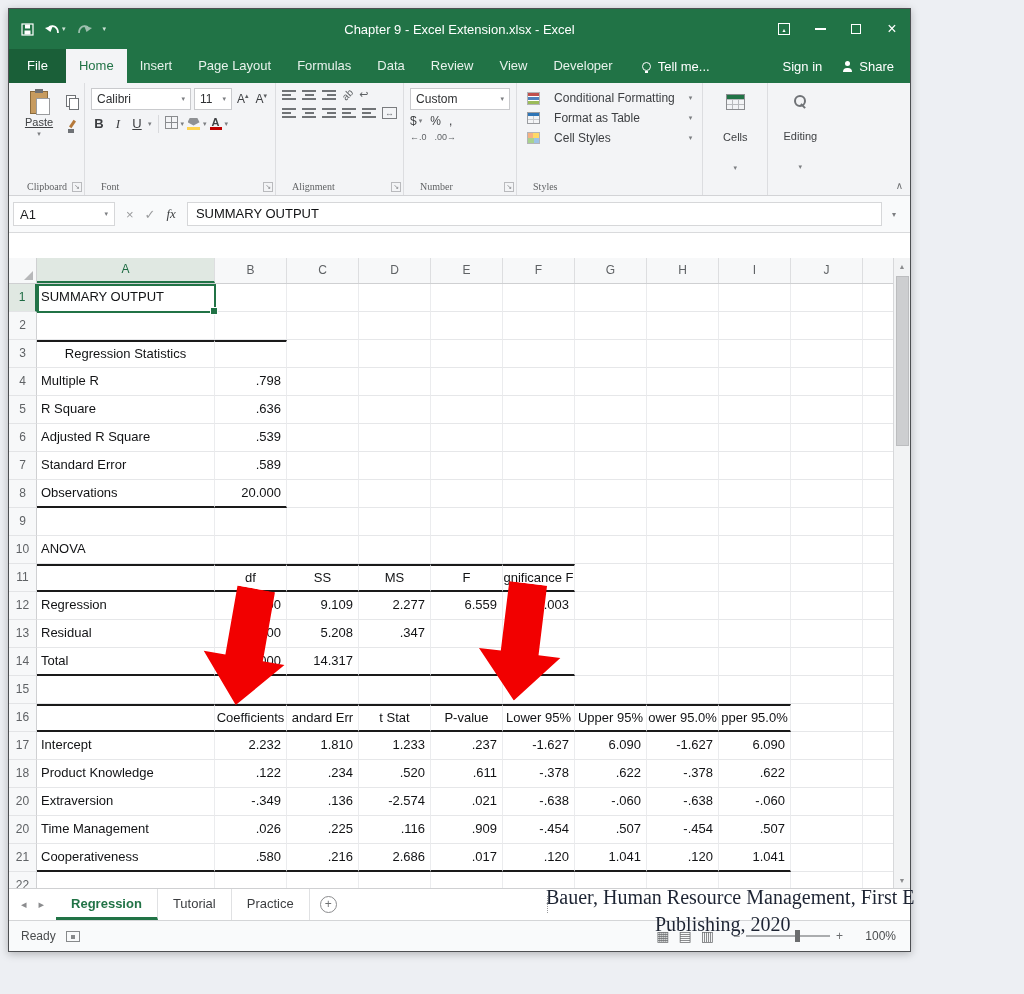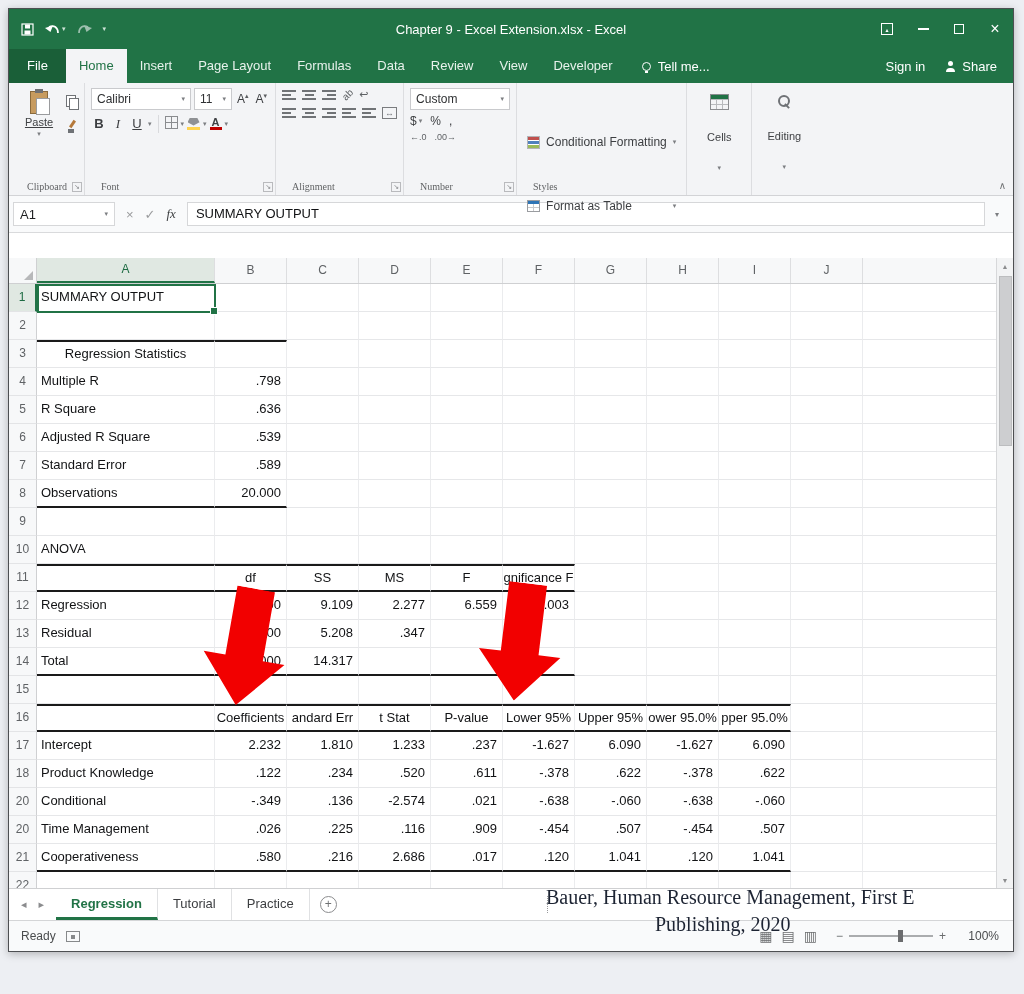--- a/index.html
+++ b/index.html
@@ -1,19 +1,19 @@
 <!DOCTYPE html>
 <html><head>
 <meta charset="utf-8">
 <style>
   * { box-sizing: border-box; margin: 0; padding: 0; }
   html,body { width:1024px; height:994px; }
   .page{position:relative;width:1024px;height:994px;background:#edeff3;overflow:hidden;
         font-family:"Liberation Sans",sans-serif;}
-  .xl-window{position:absolute;left:8px;top:8px;width:1006px;height:944px;border:1px solid #4d4f52;
+  .xl-window{position:absolute;left:8px;top:8px;width:903px;height:944px;border:1px solid #4d4f52;
         background:#fff;display:flex;flex-direction:column;box-shadow:0 2px 8px rgba(0,0,0,.25);}
 
   
   .titlebar{position:relative;height:40px;background:#217346;display:flex;align-items:center;color:#fff;flex:0 0 auto;}
   .qat{display:flex;align-items:center;gap:11px;padding-left:12px;z-index:2;}
   .qat .qbtn{display:flex;align-items:center;gap:2px;}
   .qat .mini-dd{font-size:7px;color:#cfe4d8;}
   .tb-title{position:absolute;left:0;right:0;text-align:center;font-size:13px;color:#fff;}
   .winctl{margin-left:auto;display:flex;align-items:center;z-index:2;}
   .wbtn{width:36px;height:40px;display:flex;align-items:center;justify-content:center;color:#fff;font-size:14px;}
@@ -90,21 +90,21 @@
   .wrapic{font-size:11px;color:#5f6265;}
   .mergeic{width:15px;height:12px;border:1px solid #7a7c7f;font-size:9px;line-height:10px;text-align:center;color:#7a7c7f;}
 
   
   .g-num .frow{display:flex;align-items:center;gap:8px;margin-bottom:4px;}
   .c-format{width:100px;}
   .numbtn{font-size:12px;color:#3f4144;display:flex;align-items:center;gap:2px;}
   .numsmall{font-size:9px;color:#5f6265;}
 
   
-  .style-item{display:flex;align-items:center;gap:6px;padding:3px 4px;font-size:12px;color:#3c3e41;white-space:nowrap;margin-top:44px;}
+  .style-item{display:flex;align-items:center;gap:14px;padding:3px 4px;font-size:12px;color:#3c3e41;white-space:nowrap;}
   .ic-cf{width:13px;height:13px;border:1px solid #b3b4b7;
      background:repeating-linear-gradient(180deg,#c0504d 0 3px,#fff 3px 4px,#4f81bd 4px 7px,#fff 7px 8px,#9bbb59 8px 11px,#fff 11px);}
   .ic-ft{width:13px;height:12px;border:1px solid #9a9ca0;
      background:linear-gradient(#2e75b6 0 3px,rgba(0,0,0,0) 3px),
                 repeating-linear-gradient(0deg,rgba(0,0,0,0) 0 3px,#c9cacd 3px 4px),
                 repeating-linear-gradient(90deg,rgba(0,0,0,0) 0 5px,#c9cacd 5px 6px);}
   .ic-cs{width:13px;height:12px;border:1px solid #b3b4b7;
      background:conic-gradient(#ffd966 0 25%,#9dc3e6 0 50%,#a9d18e 0 75%,#f4b183 0);}
   .style-item .dd{margin-left:auto;}
 
@@ -718,21 +718,21 @@
               <div class="cell num">.611</div>
               <div class="cell num">-.378</div>
               <div class="cell num">.622</div>
               <div class="cell num">-.378</div>
               <div class="cell num">.622</div>
               <div class="cell"></div>
               <div class="cell filler"></div>
             </div>
             <div class="srow">
               <div class="rown">20</div>
-              <div class="cell ca txt">Conditional</div>
+              <div class="cell ca txt">Extraversion</div>
               <div class="cell num">-.349</div>
               <div class="cell num">.136</div>
               <div class="cell num">-2.574</div>
               <div class="cell num">.021</div>
               <div class="cell num">-.638</div>
               <div class="cell num">-.060</div>
               <div class="cell num">-.638</div>
               <div class="cell num">-.060</div>
               <div class="cell"></div>
               <div class="cell filler"></div>

